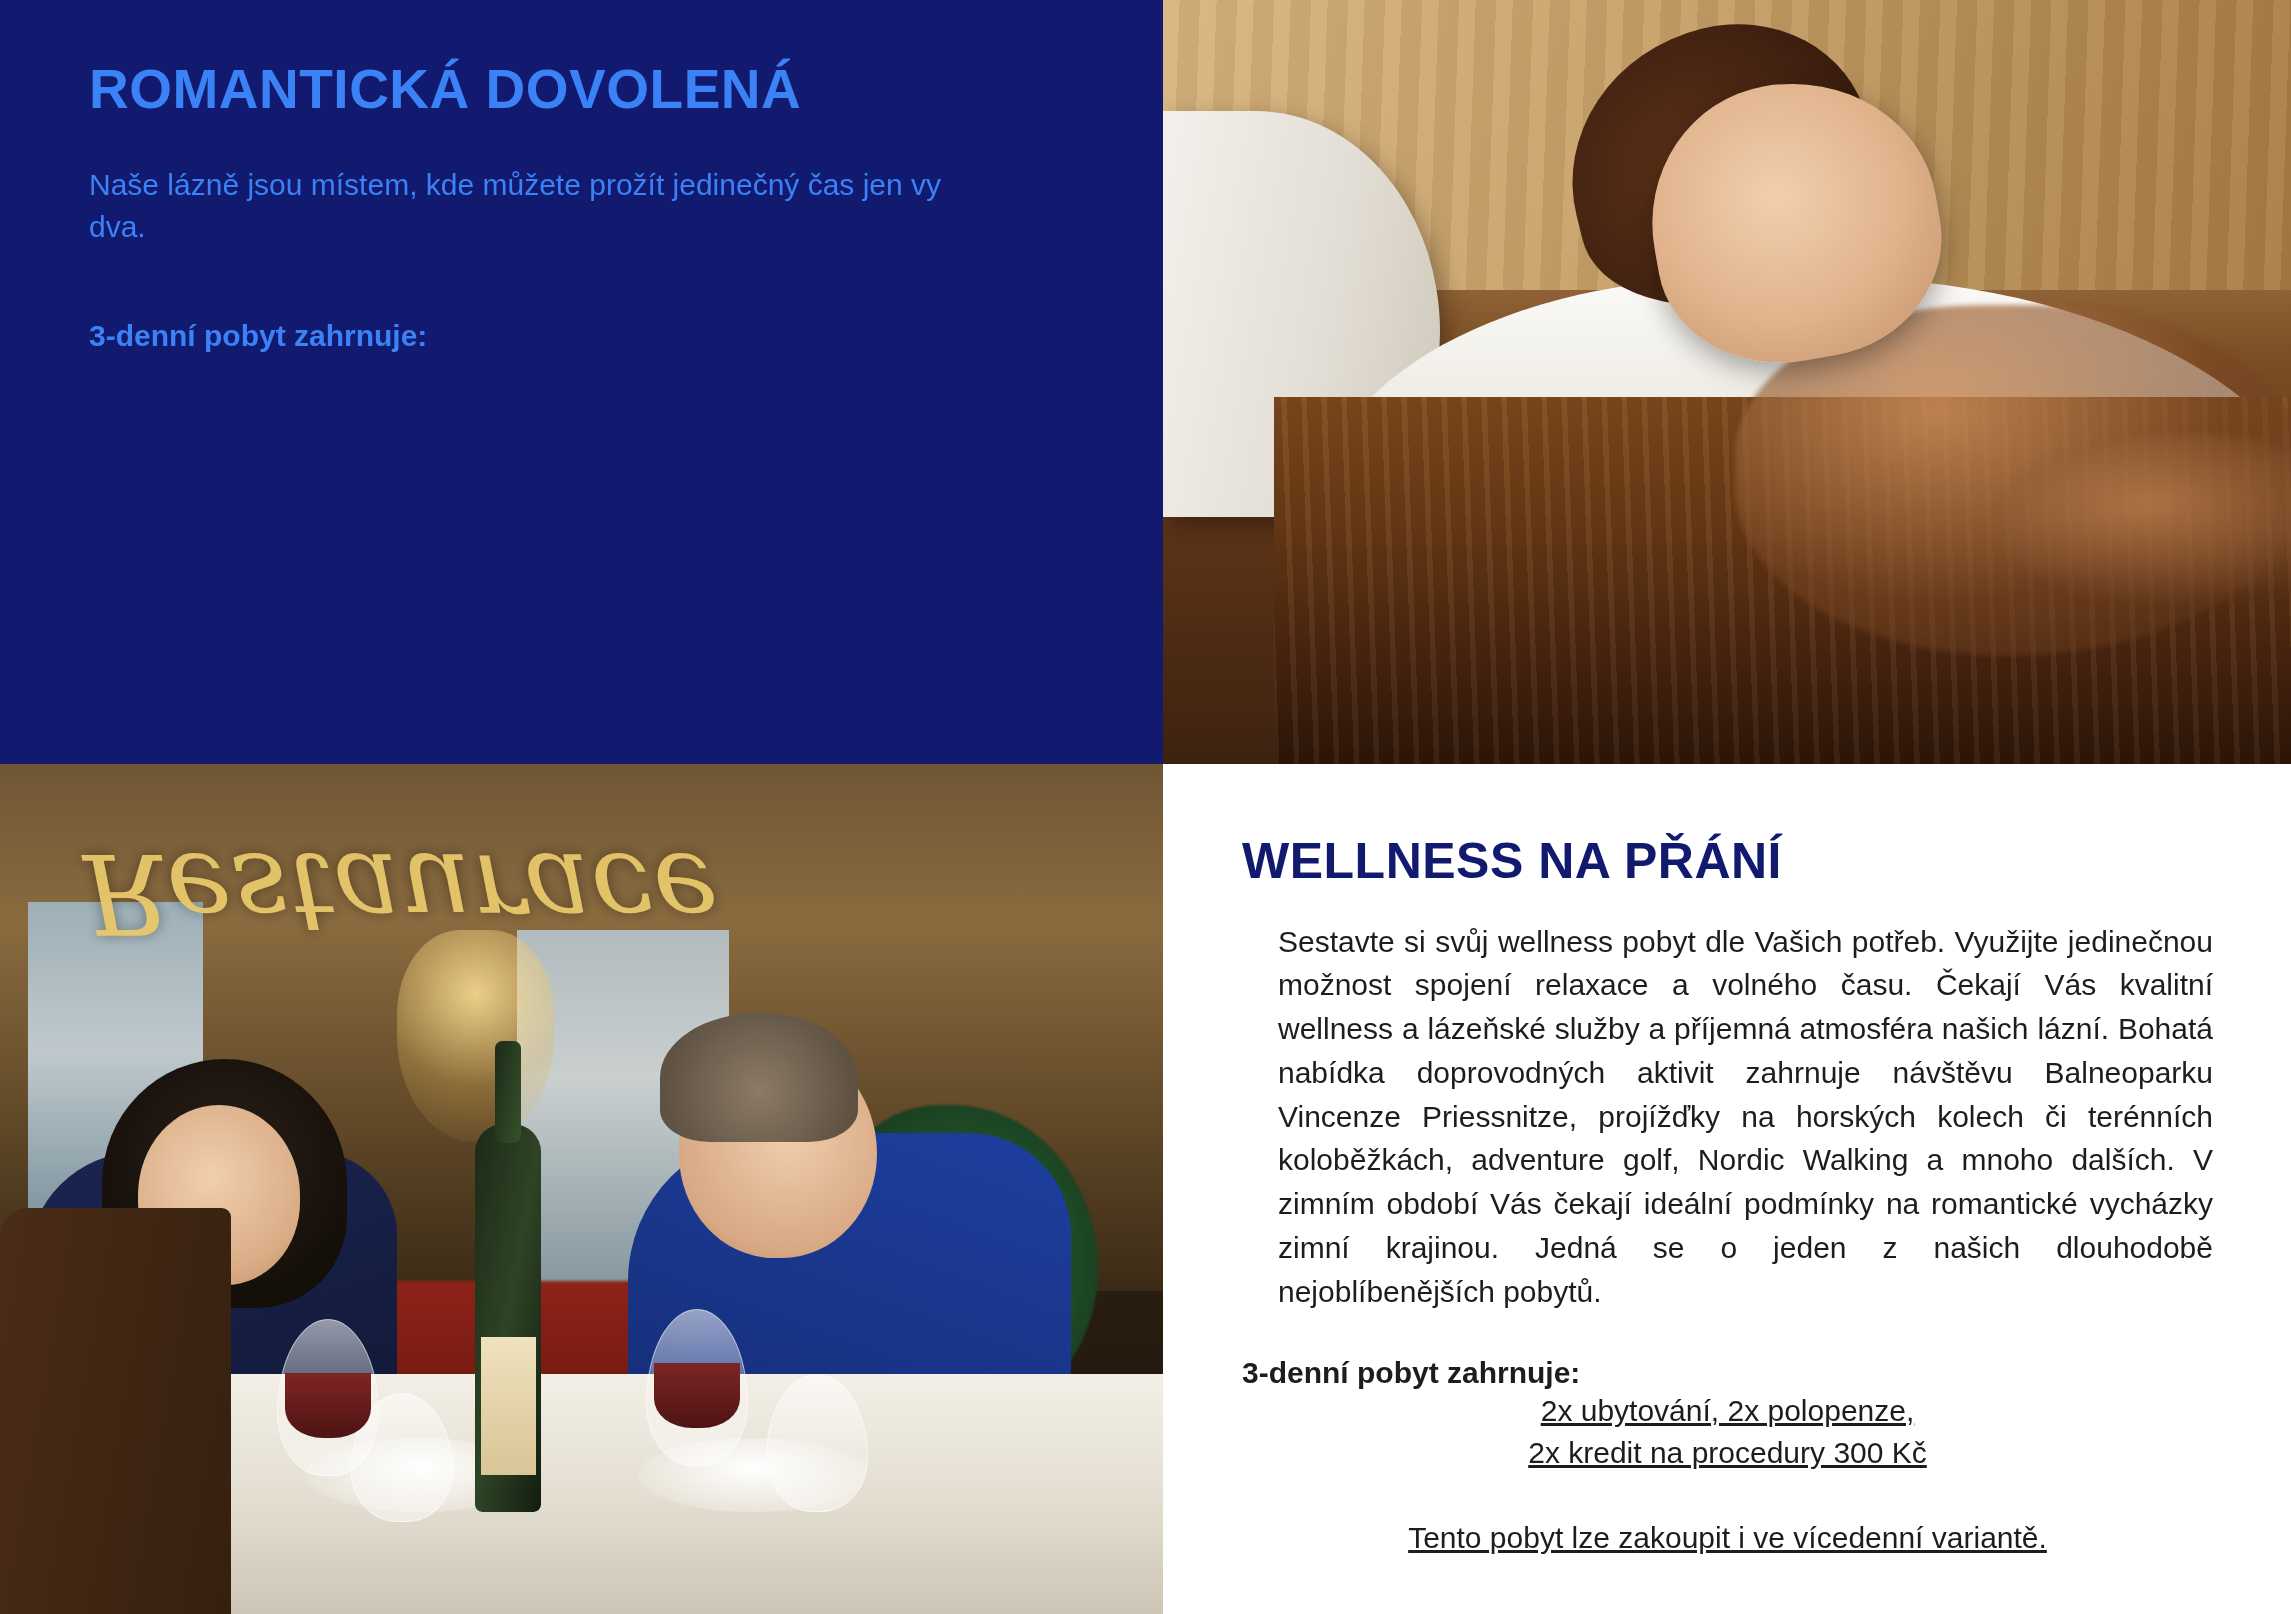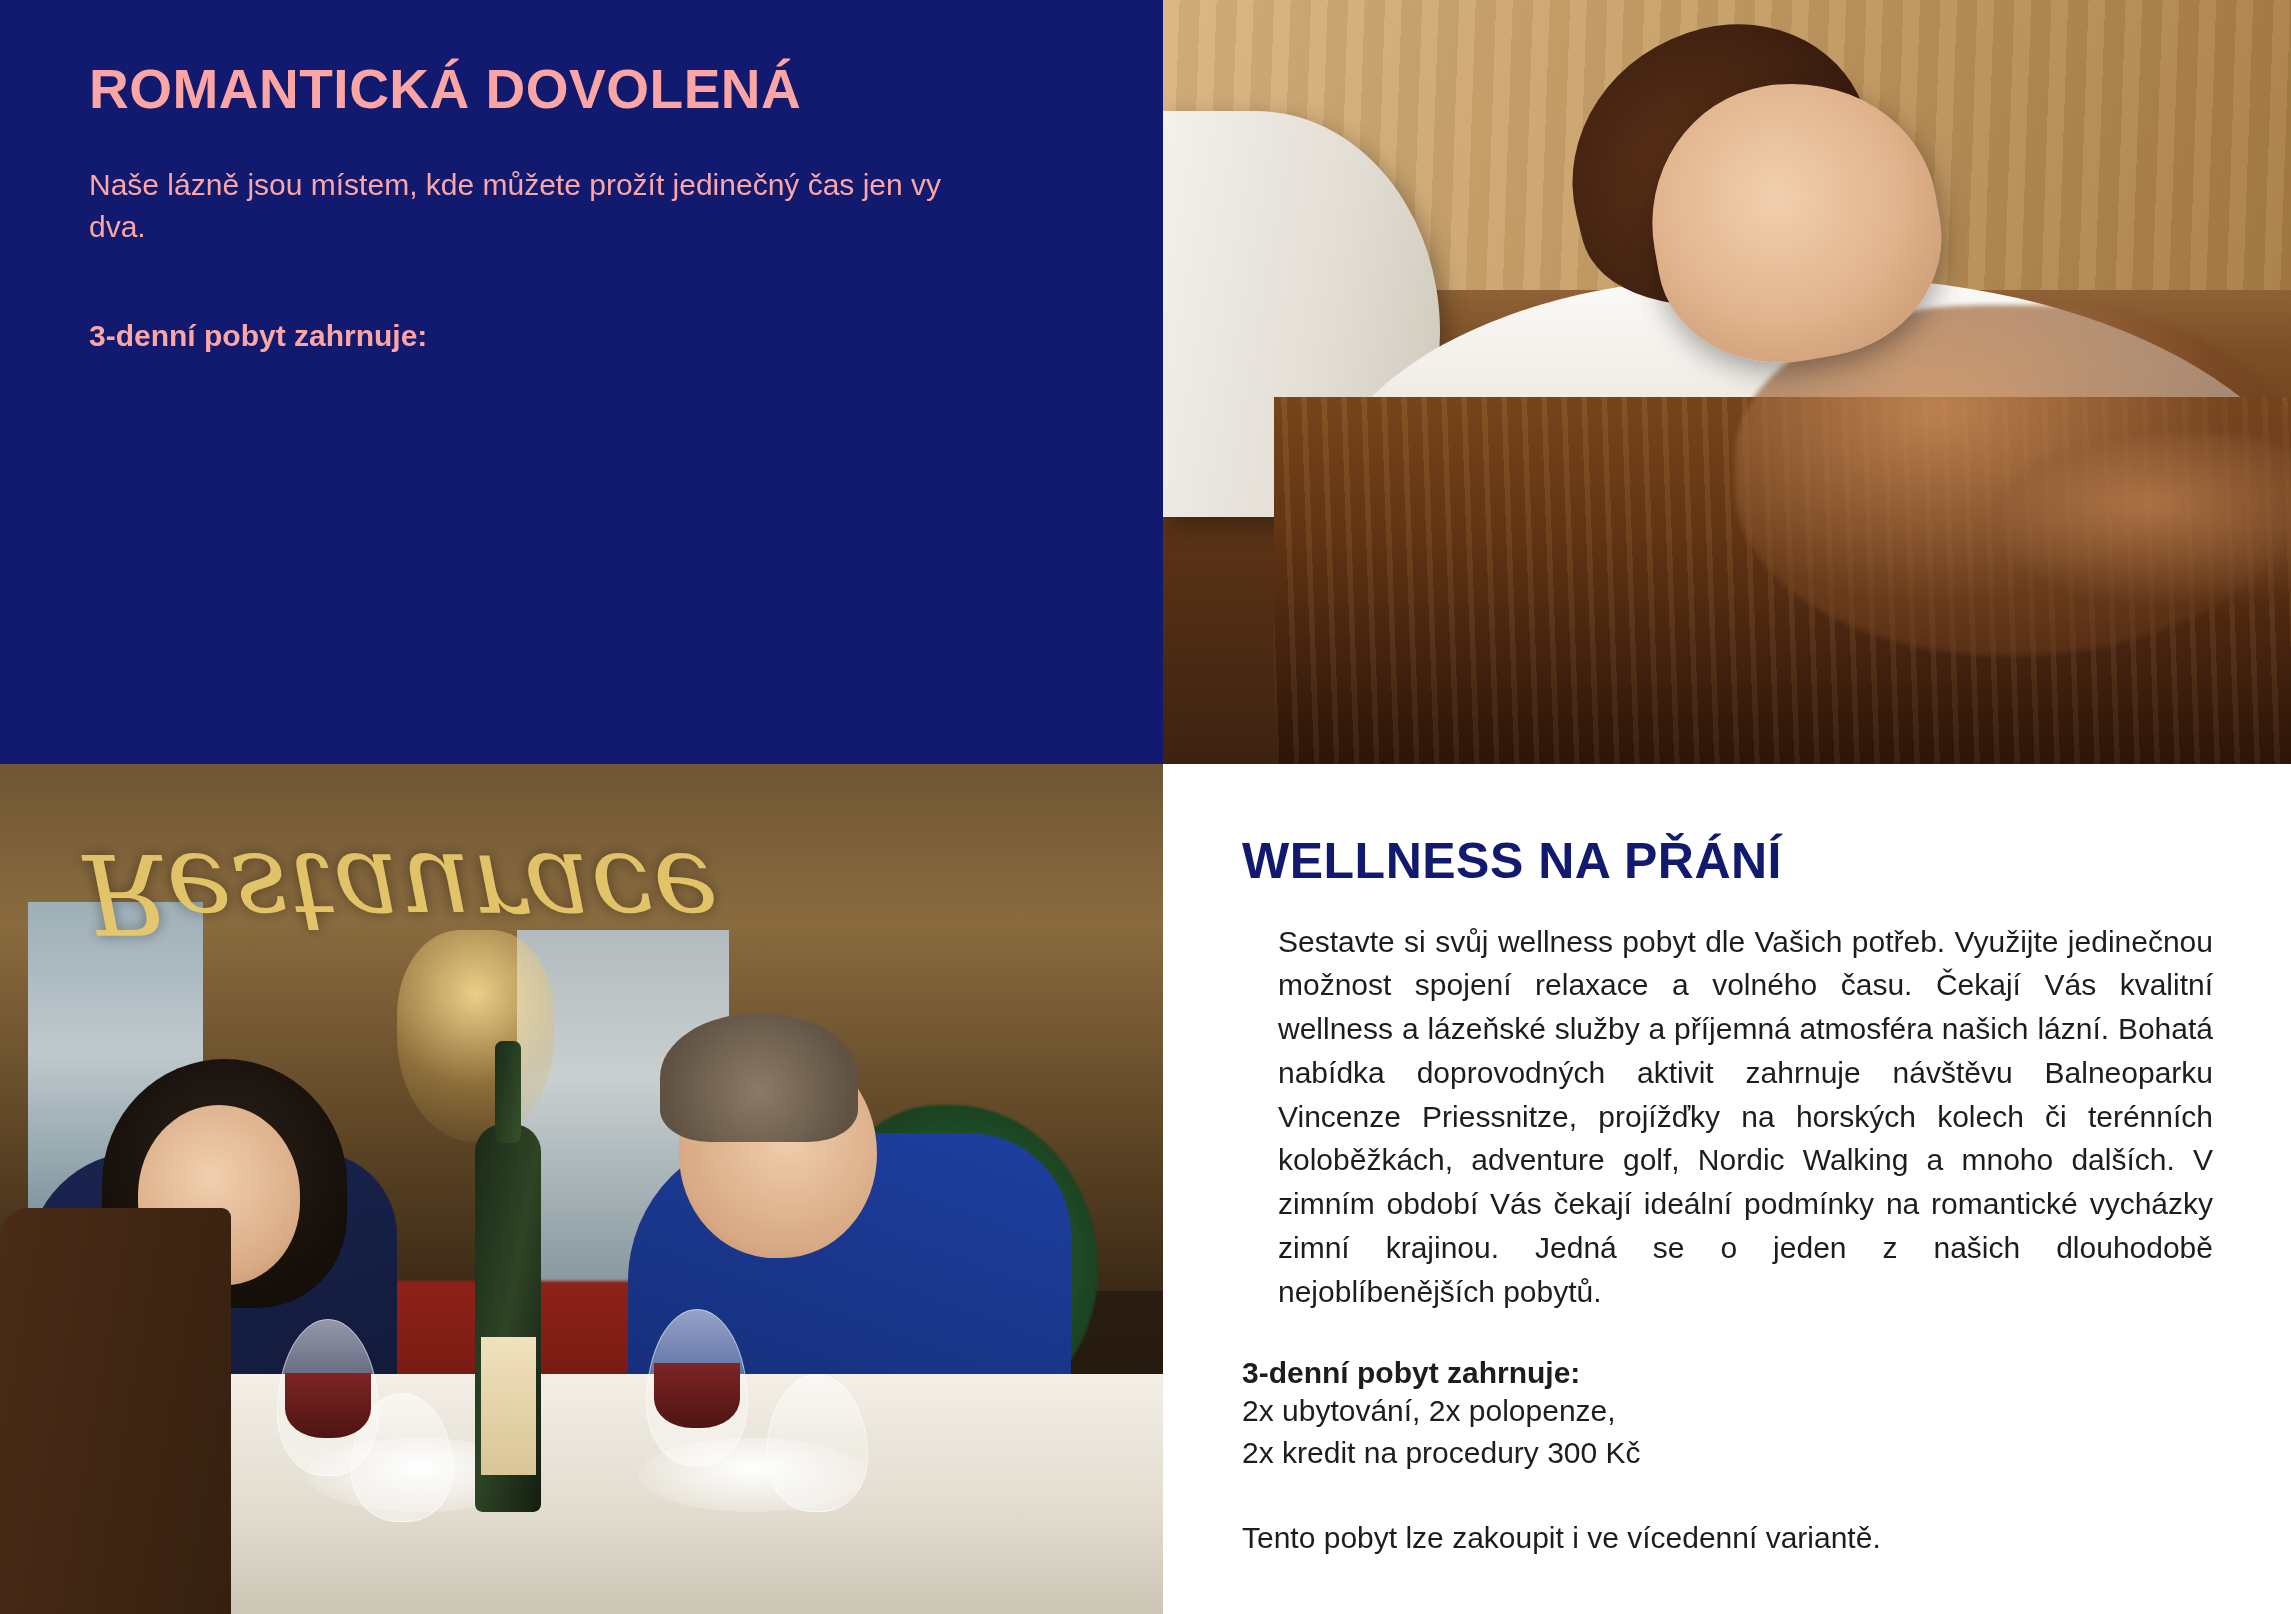--- a/index.html
+++ b/index.html
@@ -15,21 +15,21 @@
     width: 2292px;
     height: 1614px;
     display: grid;
     grid-template-columns: 1163px 1129px;
     grid-template-rows: 764px 850px;
   }
 
   
   .panel-blue {
     background: #111a6e;
-    color: #fca5a5;
+    color: #3b82f6;
     padding: 57px 68px 37px 89px;
     position: relative;
   }
   .panel-blue h1 {
     font-size: 55px;
     line-height: 1.18;
     font-weight: 700;
     letter-spacing: 0.5px;
     margin-bottom: 42px;
   }
@@ -244,21 +244,21 @@
     font-size: 30px;
     line-height: 1.46;
     text-align: justify;
     margin-left: 36px;
   }
   .panel-white .gap { height: 42px; }
   .panel-white .sub {
     font-size: 30px;
     font-weight: 700;
   }
-  .panel-white .plain { font-size: 30px; line-height: 1.42; text-align: left; }
+  .panel-white .plain { font-size: 30px; line-height: 1.42; text-align: center; text-decoration: underline; }
 </style>
 </head>
 <body>
 
 <div class="page">
 
   <section class="panel-blue">
     <h1>
       <span>ROMANTICKÁ DOVOLENÁ</span><br>
     </h1>

